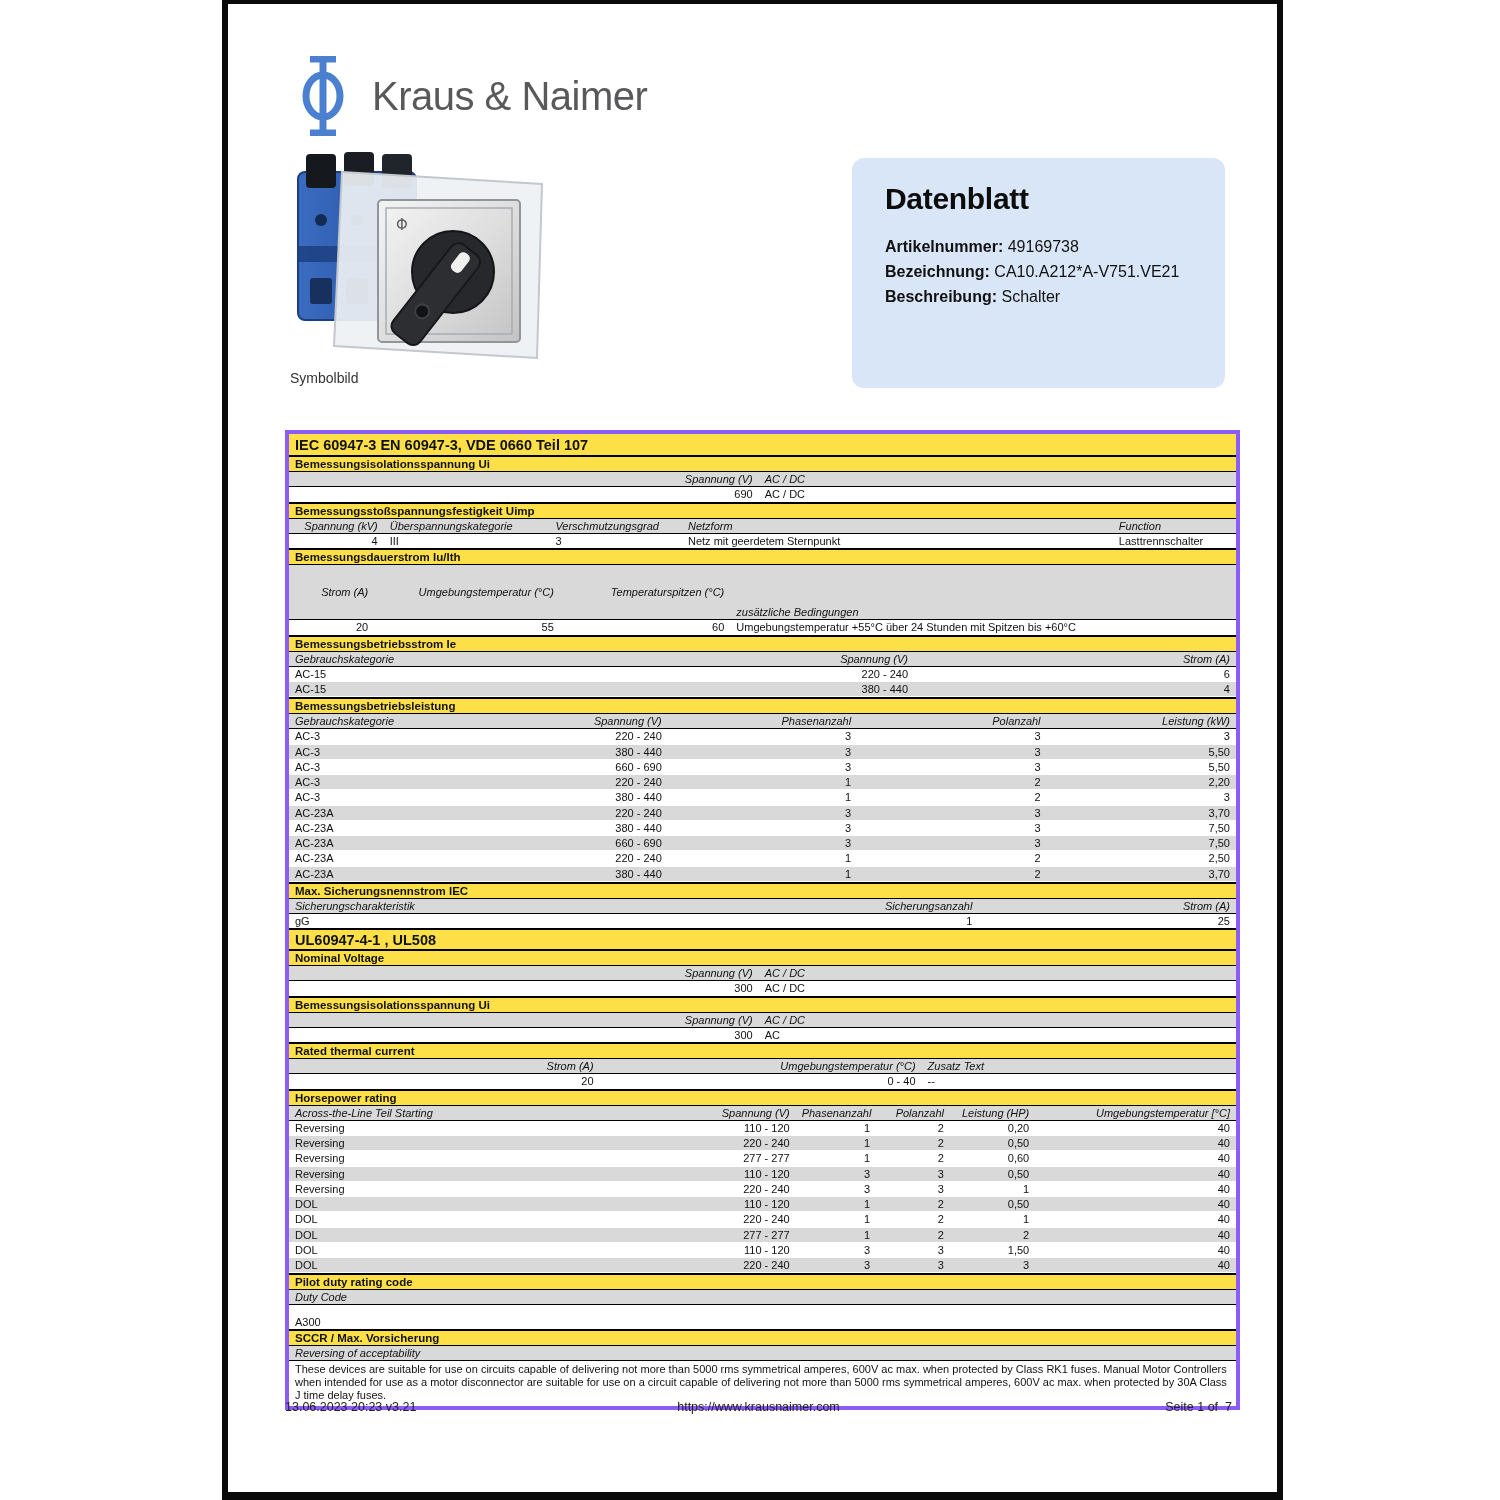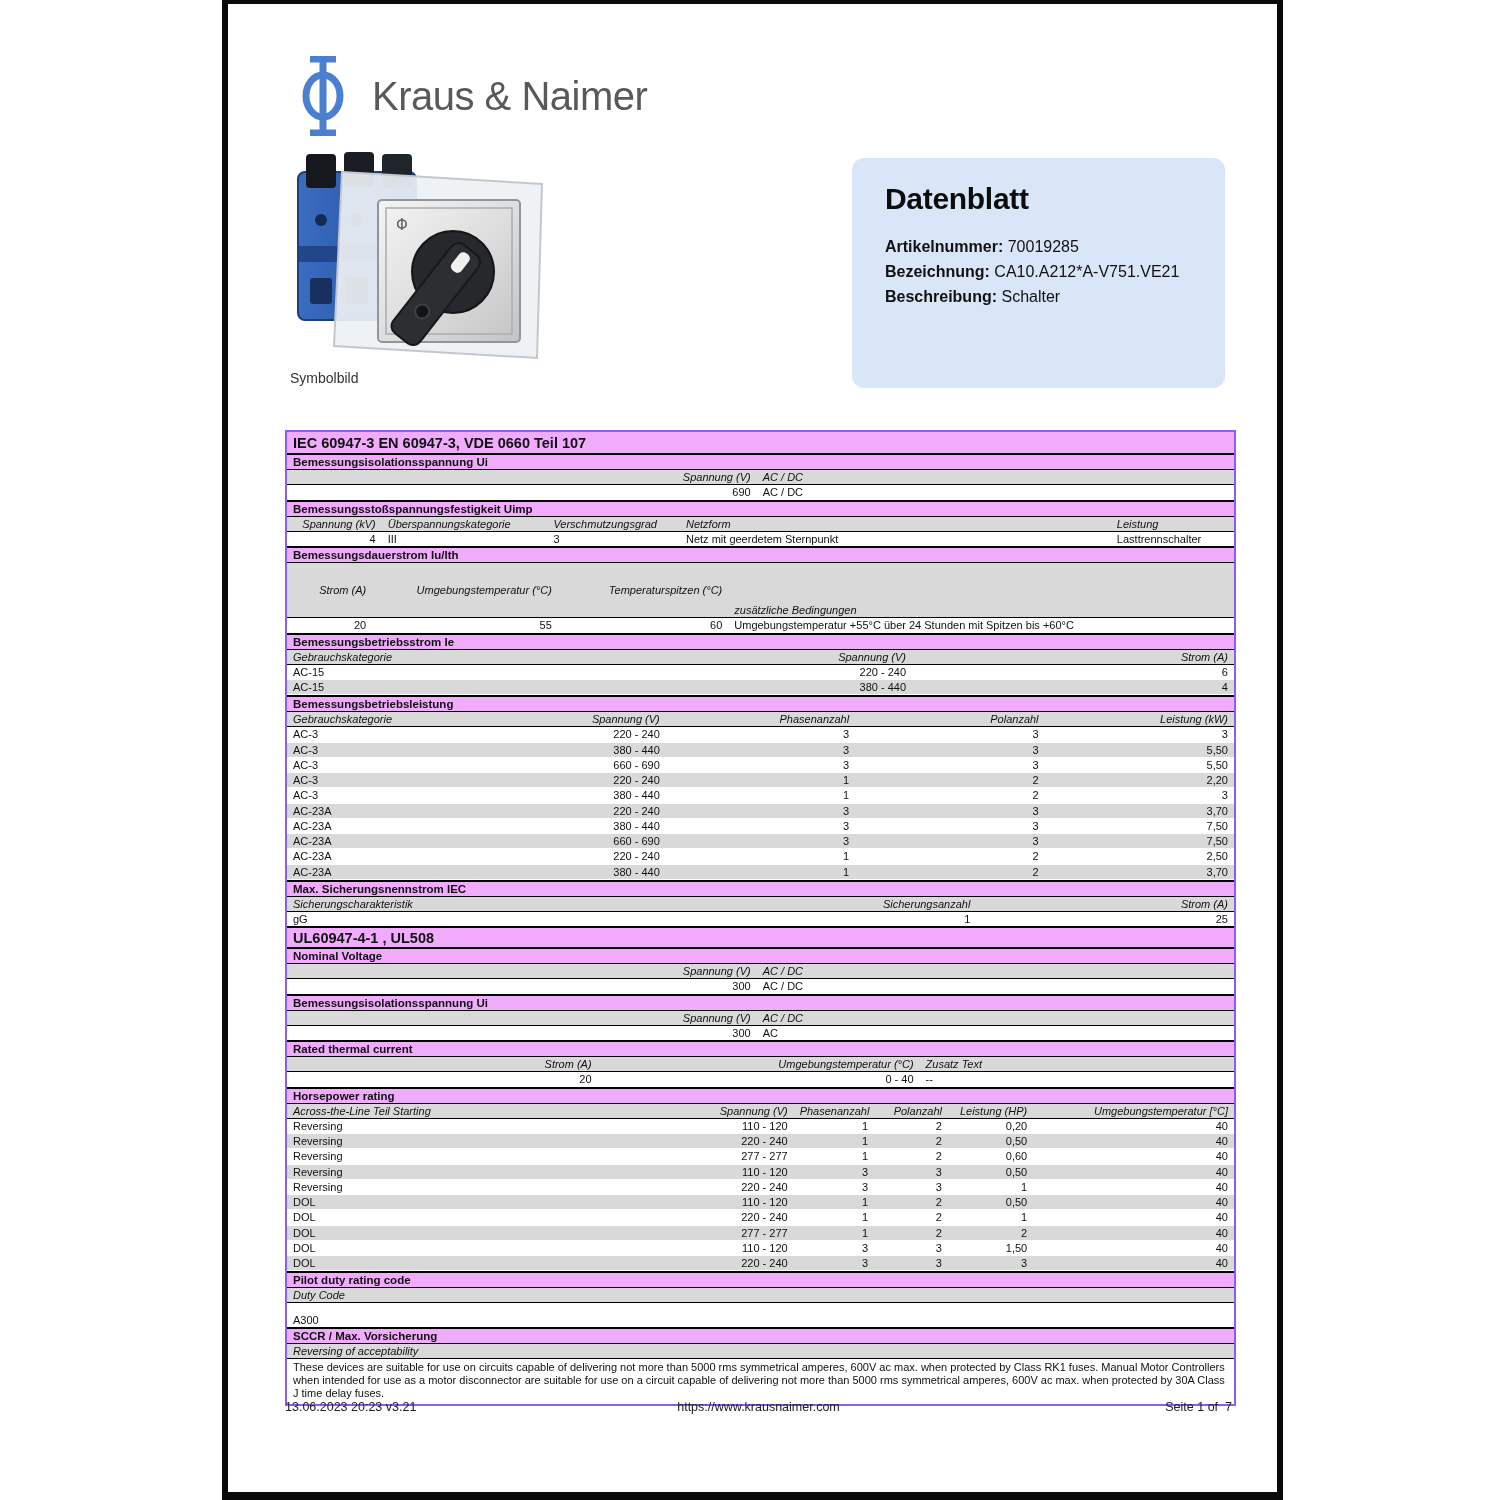--- a/index.html
+++ b/index.html
@@ -29,21 +29,21 @@
     position:absolute; left:624px; top:154px; width:373px; height:230px;
     background:#d9e6f7; border-radius:12px; box-sizing:border-box;
     padding:24px 20px 0 33px;
   }
   .infobox h1 { margin:0 0 18px 0; font-size:30px; font-weight:bold; color:#0d0d0d; letter-spacing:-0.3px; }
   .infobox .field { font-size:16px; line-height:25px; color:#111; white-space:nowrap; }
   .infobox .lbl { font-weight:bold; }
   
   .dtable {
     position:absolute; left:57px; top:426px; width:947px;
-    border:2px solid #8b5cf6; background:#f0abfc; font-size:11px; line-height:12px;
+    border:4px solid #8b5cf6; background:#fde047; font-size:11px; line-height:12px;
   }
   .trow { display:flex; align-items:center; min-height:14.5px; box-sizing:border-box; }
   .trow.title { font-weight:bold; font-size:14.5px; min-height:21px; border-top:2px solid #000; }
   .dtable .trow:first-child { border-top:none; }
   .trow.section { font-weight:bold; font-size:11.5px; min-height:15px;
                   border-top:2px solid #000; border-bottom:1px solid #000; }
   .trow.head { background:#d9d9d9; font-style:italic; border-bottom:1px solid #000; min-height:14px; }
   .trow.val { background:#fff; }
   .trow.val.gray { background:#d9d9d9; border-top:1px solid #fff; border-bottom:1px solid #fff; }
   .tcell { padding:1px 6px; box-sizing:border-box; white-space:nowrap; }
@@ -113,21 +113,21 @@
         <circle cx="163" cy="172" r="7" fill="#121316" stroke="#3d4044" stroke-width="2"></circle>
       </g>
     </g>
   </svg>
   <div class="symbol-caption">Symbolbild</div>
 
   <div class="infobox">
     <h1>Datenblatt</h1>
     <div class="field">
       <span class="lbl">Artikelnummer:</span>
-      <span>70019285</span>
+      <span>49169738</span>
     </div>
     <div class="field">
       <span class="lbl">Bezeichnung:</span>
       <span>CA10.A212*A-V751.VE21</span>
     </div>
     <div class="field">
       <span class="lbl">Beschreibung:</span>
       <span>Schalter</span>
     </div>
   </div>
@@ -148,21 +148,21 @@
         <div class="tcell al-l" style="width: 50.4%;">AC / DC</div>
       </div>
       <div class="trow section">
         <div class="tcell al-l" style="width: 100%;">Bemessungsstoßspannungsfestigkeit Uimp</div>
       </div>
       <div class="trow head">
         <div class="tcell al-r" style="width: 10%;">Spannung (kV)</div>
         <div class="tcell al-l" style="width: 17.5%;">Überspannungskategorie</div>
         <div class="tcell al-l" style="width: 14%;">Verschmutzungsgrad</div>
         <div class="tcell al-l" style="width: 45.5%;">Netzform</div>
-        <div class="tcell al-l" style="width: 13%;">Leistung</div>
+        <div class="tcell al-l" style="width: 13%;">Function</div>
       </div>
       <div class="trow val">
         <div class="tcell al-r" style="width: 10%;">4</div>
         <div class="tcell al-l" style="width: 17.5%;">III</div>
         <div class="tcell al-l" style="width: 14%;">3</div>
         <div class="tcell al-l" style="width: 45.5%;">Netz mit geerdetem Sternpunkt</div>
         <div class="tcell al-l" style="width: 13%;">Lasttrennschalter</div>
       </div>
       <div class="trow section">
         <div class="tcell al-l" style="width: 100%;">Bemessungsdauerstrom Iu/Ith</div>

